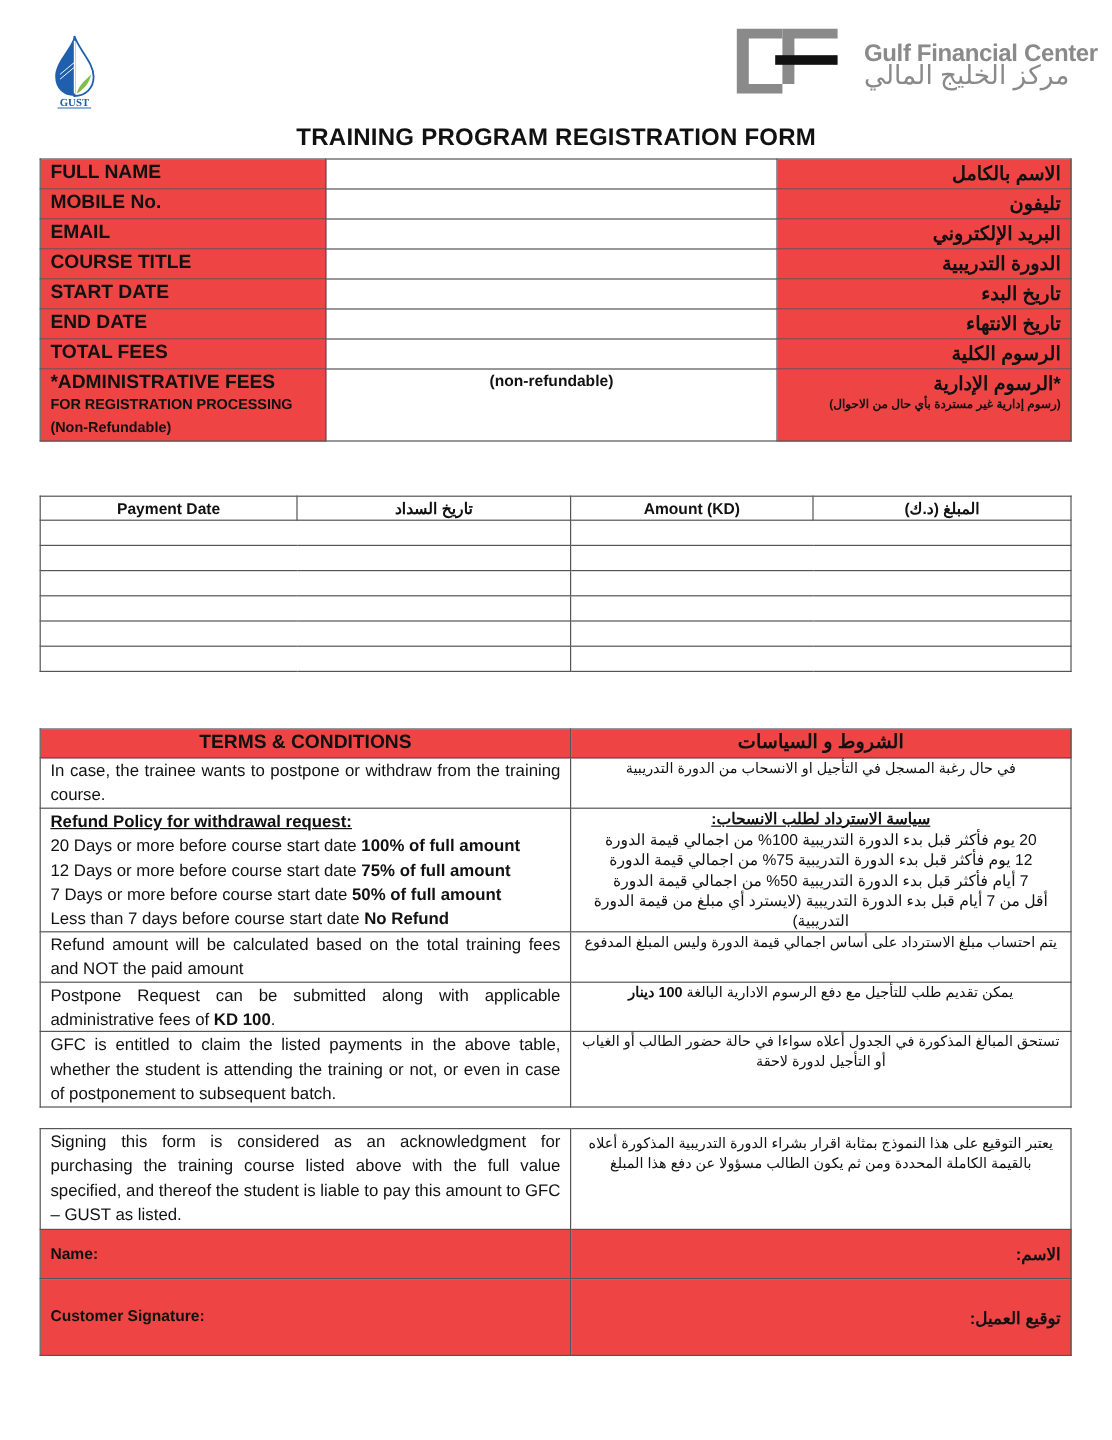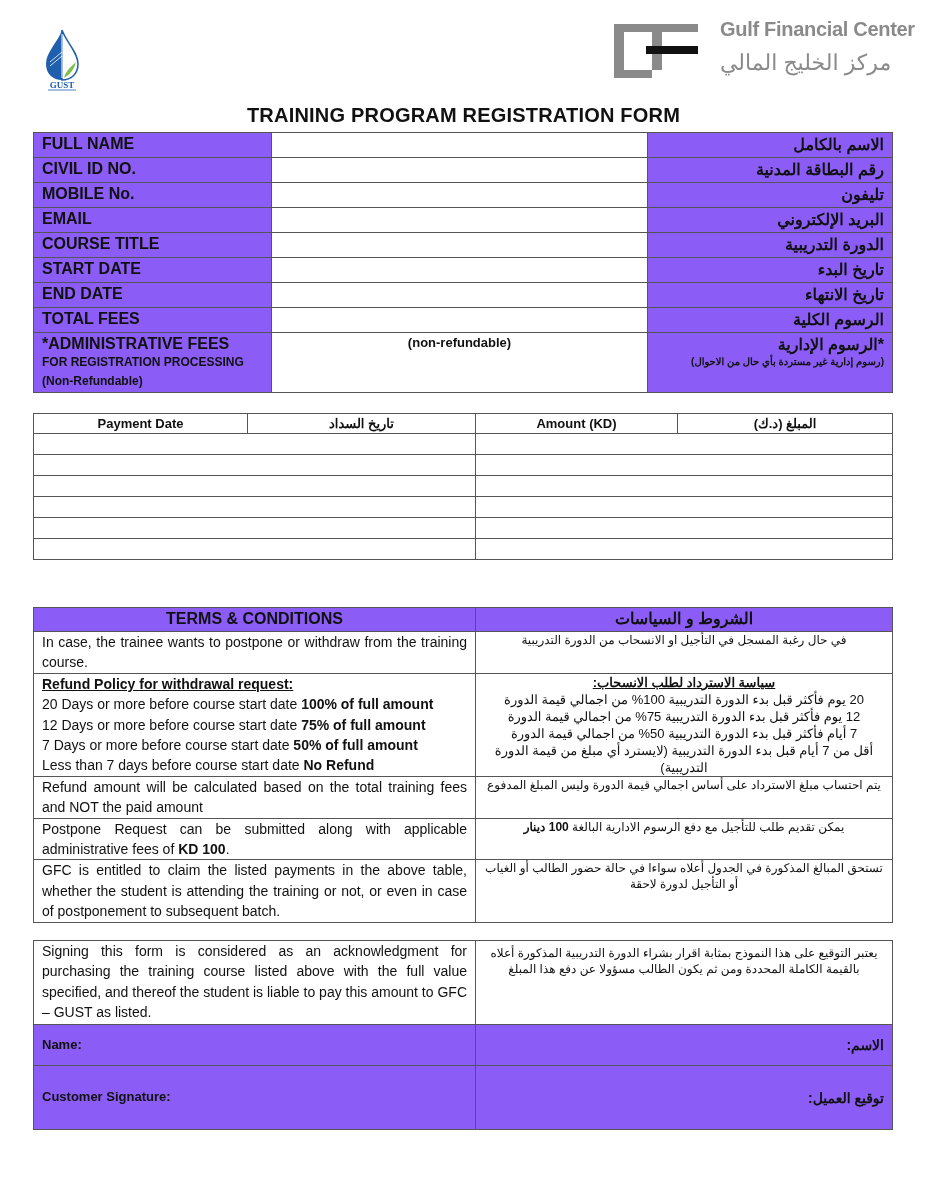--- a/index.html
+++ b/index.html
@@ -2,28 +2,28 @@
 <html><head>
 <meta charset="utf-8">
 <style>
   * { box-sizing: border-box; margin: 0; padding: 0; }
   html, body { width: 927px; height: 1200px; background: #ffffff; overflow: hidden; }
   body { position: relative; font-family: "Liberation Sans", sans-serif; color: #111; }
 
   .logo-gust { position: absolute; left: 40px; top: 28px; width: 46px; height: 66px; }
   .logo-gfc { position: absolute; left: 612px; top: 18px; width: 290px; height: 64px; }
   .gfc-mark { position: absolute; left: 0; top: 4px; width: 88px; height: 58px; }
-  .gfc-en { position: absolute; left: 108px; top: 0; font-size: 20px; color: #8a8a8a; font-weight: bold; letter-spacing: -0.3px; white-space: nowrap; }
+  .gfc-en { position: absolute; left: 108px; top: 16px; font-size: 20px; color: #8a8a8a; font-weight: bold; letter-spacing: -0.3px; white-space: nowrap; }
   .gfc-ar { position: absolute; left: 108px; top: 32px; width: 178px; text-align: left; direction: rtl; font-size: 22px; color: #8a8a8a; white-space: nowrap; }
 
   .title { position: absolute; left: 0; width: 927px; top: 104px; text-align: center; font-size: 20px; font-weight: bold; letter-spacing: 0.2px; }
 
   table { position: absolute; border-collapse: collapse; table-layout: fixed; }
   td { border: 1px solid #555; vertical-align: top; }
-  .gray { background: #8b5cf6; }
+  .gray { background: #ef4444; }
 
   
   #info { left: 33px; top: 132px; width: 859px; }
   #info td { height: 25px; }
   #info .lbl { font-weight: bold; font-size: 16px; padding: 2px 8px 0; }
   #info .ar { direction: rtl; text-align: right; font-weight: bold; font-size: 16px; padding: 2px 8px 0; }
   #info .admin-row td { height: 60px; }
   .admin-sub { font-size: 12px; font-weight: bold; line-height: 19px; }
   .nonref { text-align: center; font-size: 13px; font-weight: bold; padding-top: 2px; }
   .ar-sub { font-size: 10px; font-weight: bold; line-height: 16px; }
@@ -87,25 +87,20 @@
       <col style="width:376px">
       <col style="width:245px">
     </colgroup>
   <tbody>
       <tr>
     <td class="gray lbl">FULL NAME</td>
     <td></td>
     <td class="gray ar">الاسم بالكامل</td>
   </tr>
   <tr>
-    <td class="gray lbl">CIVIL ID NO.</td>
-    <td></td>
-    <td class="gray ar">رقم البطاقة المدنية</td>
-  </tr>
-  <tr>
     <td class="gray lbl">MOBILE No.</td>
     <td></td>
     <td class="gray ar">تليفون</td>
   </tr>
   <tr>
     <td class="gray lbl">EMAIL</td>
     <td></td>
     <td class="gray ar">البريد الإلكتروني</td>
   </tr>
   <tr>

